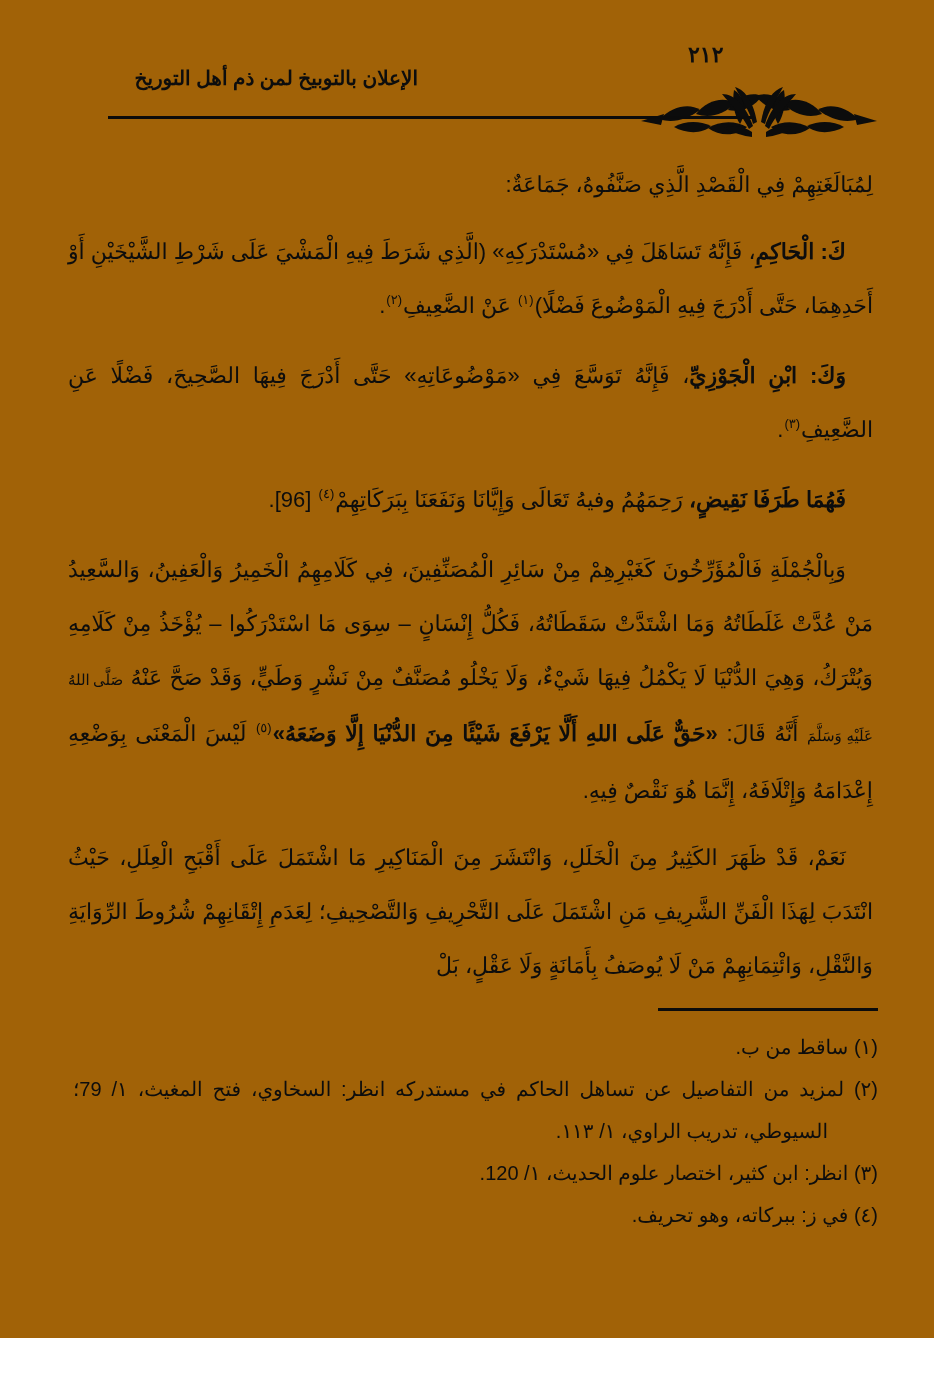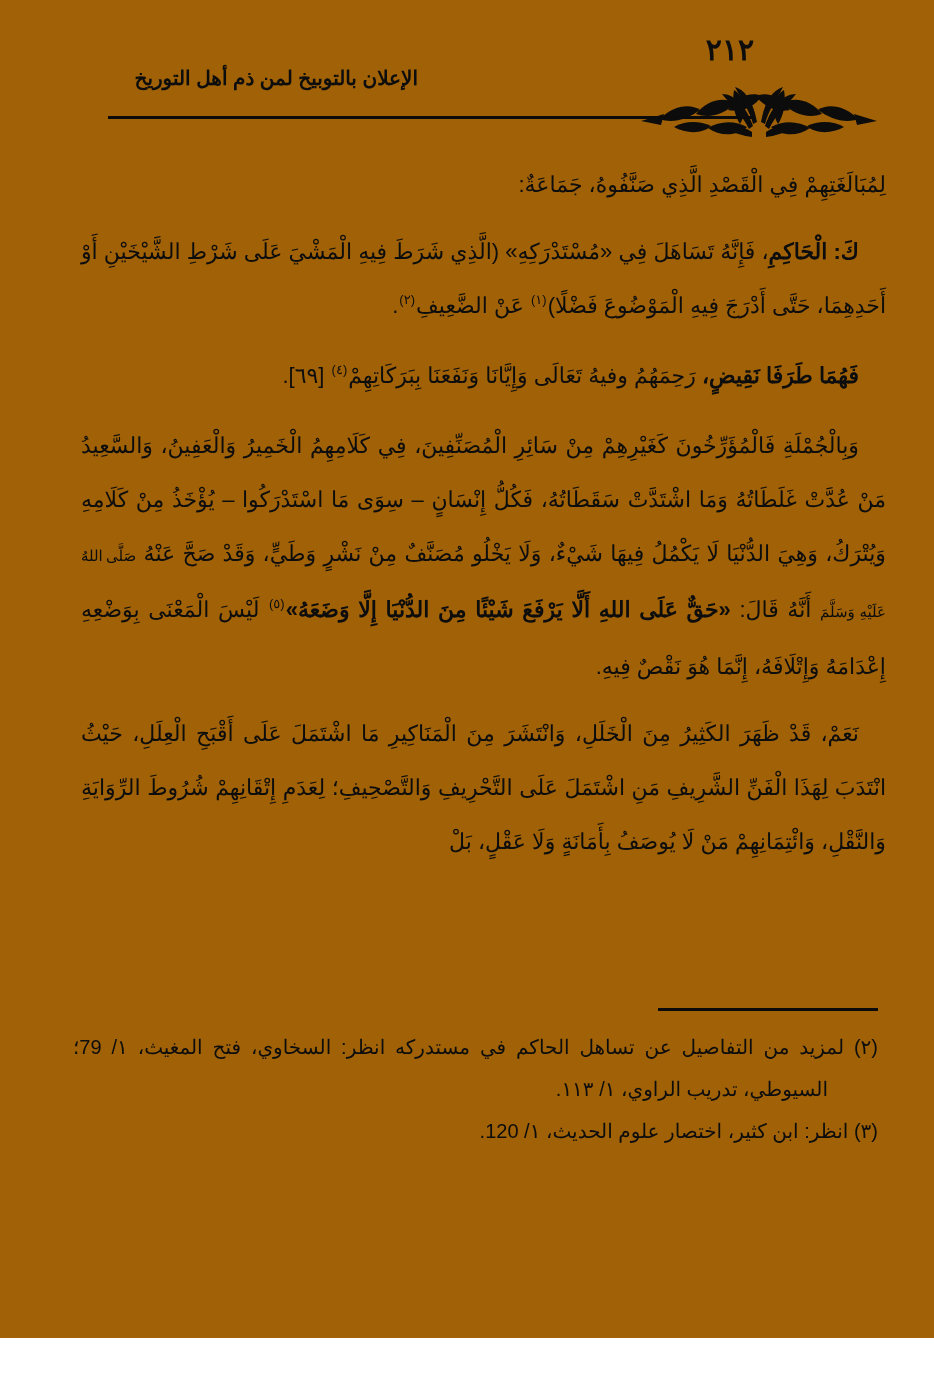--- a/index.html
+++ b/index.html
@@ -17,41 +17,40 @@
     position: absolute;
     left: 98px; top: 66px;
     width: 320px;
     direction: rtl;
     font-size: 20px;
     font-weight: bold;
     white-space: nowrap;
   }
   .page-number {
     position: absolute;
-    left: 688px; top: 32px;
+    left: 688px; top: 42px;
     width: 84px;
-    text-align: center;
-    font-size: 30px;
+    font-size: 22px;
     font-weight: bold;
   }
   .ornament {
     position: absolute;
     left: 640px; top: 84px;
     width: 238px; height: 58px;
   }
   .header-rule {
     position: absolute;
     left: 108px; top: 116px;
     width: 646px; height: 3px;
     background: #0b0b0b;
   }
   
   .body-text {
     position: absolute;
-    left: 81px; top: 158px;
+    left: 68px; top: 158px;
     width: 805px;
     direction: rtl;
     font-size: 22px;
     line-height: 54px;
     text-align: justify;
   }
   .para { margin: 0 0 13px 0; }
   .para.indent { text-indent: 27px; }
   .b { font-weight: bold; }
   .fnref {
@@ -113,24 +112,27 @@
       <path d="M112,48 C104,42 92,40 84,44 C93,49 104,52 112,53 Z"></path>
       <path d="M126,48 C134,42 146,40 154,44 C145,49 134,52 126,53 Z"></path>
     </g>
   </svg>
 
   <div class="header-rule"></div>
 
   <div class="body-text">
       <p class="para"><span>لِمُبَالَغَتِهِمْ فِي الْقَصْدِ الَّذِي صَنَّفُوهُ، جَمَاعَةٌ:</span></p>
       <p class="para indent"><span class="b">كَ: الْحَاكِمِ</span><span>، فَإِنَّهُ تَسَاهَلَ فِي «مُسْتَدْرَكِهِ» (الَّذِي شَرَطَ فِيهِ الْمَشْيَ عَلَى شَرْطِ الشَّيْخَيْنِ أَوْ أَحَدِهِمَا، حَتَّى أَدْرَجَ فِيهِ الْمَوْضُوعَ فَضْلًا)</span><span class="fnref">(١)</span><span> عَنْ الضَّعِيفِ</span><span class="fnref">(٢)</span><span>.</span></p>
-      <p class="para indent"><span class="b">فَهُمَا طَرَفَا نَقِيضٍ،</span><span> رَحِمَهُمُ وفيهُ تَعَالَى وَإِيَّانَا وَنَفَعَنَا بِبَرَكَاتِهِمْ</span><span class="fnref">(٤)</span><span> [٦٩].</span></p>
+      <p class="para indent"><span class="b">وَكَ: ابْنِ الْجَوْزِيِّ</span><span>، فَإِنَّهُ تَوَسَّعَ فِي «مَوْضُوعَاتِهِ» حَتَّى أَدْرَجَ فِيهَا الصَّحِيحَ، فَضْلًا عَنِ الضَّعِيفِ</span><span class="fnref">(٣)</span><span>.</span></p>
+      <p class="para indent"><span class="b">فَهُمَا طَرَفَا نَقِيضٍ،</span><span> رَحِمَهُمُ وفيهُ تَعَالَى وَإِيَّانَا وَنَفَعَنَا بِبَرَكَاتِهِمْ</span><span class="fnref">(٤)</span><span> [96].</span></p>
       <p class="para indent"><span>وَبِالْجُمْلَةِ فَالْمُؤَرِّخُونَ كَغَيْرِهِمْ مِنْ سَائِرِ الْمُصَنِّفِينَ، فِي كَلَامِهِمُ الْخَمِيرُ وَالْعَفِينُ، وَالسَّعِيدُ مَنْ عُدَّتْ غَلَطَاتُهُ وَمَا اشْتَدَّتْ سَقَطَاتُهُ، فَكُلُّ إِنْسَانٍ – سِوَى مَا اسْتَدْرَكُوا – يُؤْخَذُ مِنْ كَلَامِهِ وَيُتْرَكُ، وَهِيَ الدُّنْيَا لَا يَكْمُلُ فِيهَا شَيْءٌ، وَلَا يَخْلُو مُصَنَّفٌ مِنْ نَشْرٍ وَطَيٍّ، وَقَدْ صَحَّ عَنْهُ </span><span class="saw">صَلَّى اللهُ عَلَيْهِ وَسَلَّمَ</span><span> أَنَّهُ قَالَ: </span><span class="b">«حَقٌّ عَلَى اللهِ أَلَّا يَرْفَعَ شَيْئًا مِنَ الدُّنْيَا إِلَّا وَضَعَهُ»</span><span class="fnref">(٥)</span><span> لَيْسَ الْمَعْنَى بِوَضْعِهِ إِعْدَامَهُ وَإِتْلَافَهُ، إِنَّمَا هُوَ نَقْصٌ فِيهِ.</span></p>
       <p class="para indent"><span>نَعَمْ، قَدْ ظَهَرَ الكَثِيرُ مِنَ الْخَلَلِ، وَانْتَشَرَ مِنَ الْمَنَاكِيرِ مَا اشْتَمَلَ عَلَى أَقْبَحِ الْعِلَلِ، حَيْثُ انْتَدَبَ لِهَذَا الْفَنِّ الشَّرِيفِ مَنِ اشْتَمَلَ عَلَى التَّحْرِيفِ وَالتَّصْحِيفِ؛ لِعَدَمِ إِتْقَانِهِمْ شُرُوطَ الرِّوَايَةِ وَالنَّقْلِ، وَائْتِمَانِهِمْ مَنْ لَا يُوصَفُ بِأَمَانَةٍ وَلَا عَقْلٍ، بَلْ</span></p>
     </div>
 
   <div class="fn-divider"></div>
   <div class="footnotes">
+      <div class="fn">(١) ساقط من ب.</div>
       <div class="fn">(٢) لمزيد من التفاصيل عن تساهل الحاكم في مستدركه انظر: السخاوي، فتح المغيث، ١/ 79؛ السيوطي، تدريب الراوي، ١/ ١١٣.</div>
       <div class="fn">(٣) انظر: ابن كثير، اختصار علوم الحديث، ١/ 120.</div>
+      <div class="fn">(٤) في ز: ببركاته، وهو تحريف.</div>
     </div>
 
 </div>
 
 </body></html>

